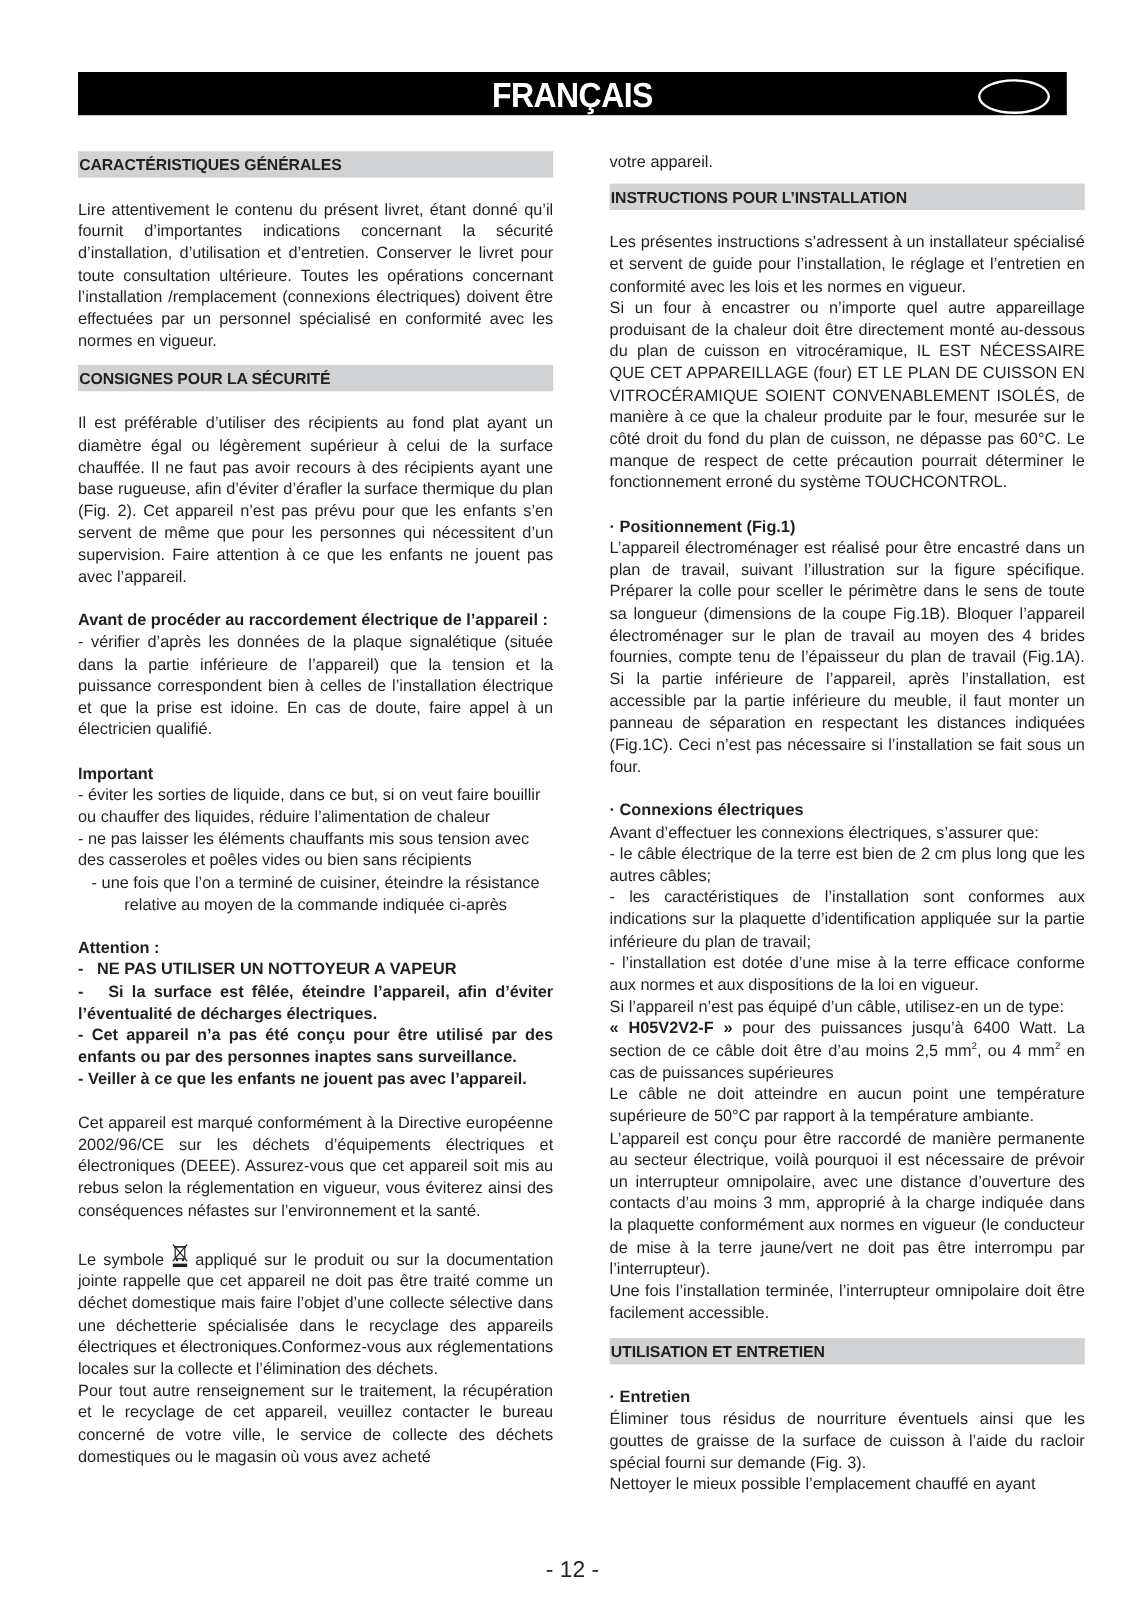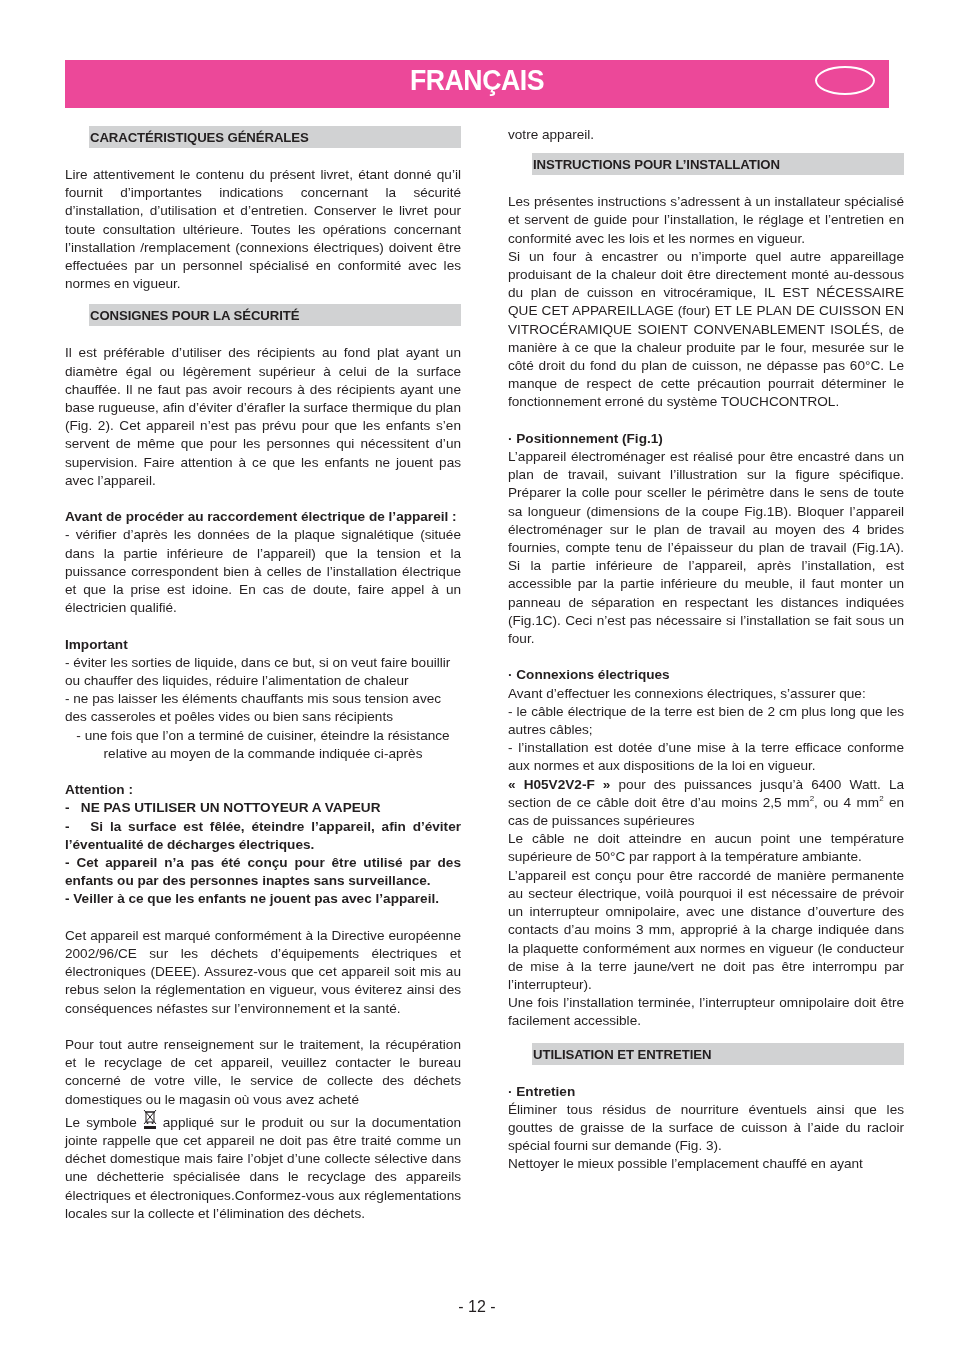--- a/index.html
+++ b/index.html
@@ -1,34 +1,34 @@
 <!DOCTYPE html>
 <html><head>
   <meta charset="utf-8">
   <style>
     html, body { margin: 0; padding: 0; background: #ffffff; }
     body { width: 954px; height: 1352px; position: relative; overflow: hidden;
       font-family: "Liberation Sans", "DejaVu Sans", sans-serif; color: #231f20; }
-    .banner { position: absolute; left: 65px; top: 60px; width: 824px; height: 48px;
-      background: #ec4899; }
+    .banner { position: absolute; left: 65px; top: 60px; width: 824px; height: 36px;
+      background: #000000; }
     .banner-title { position: absolute; left: 0; right: 0; top: 2px; text-align: center;
       color: #fff; font-weight: bold; font-size: 29px; line-height: 37px; letter-spacing: -0.5px;
       font-family: "Liberation Sans", sans-serif; transform: scaleX(0.92); }
     .lang-oval { position: absolute; right: 14px; top: 6px; width: 60px; height: 29px;
       border: 2px solid #fff; border-radius: 50%; box-sizing: border-box; }
     .col { position: absolute; top: 126px; width: 396px; font-size: 13.6px; line-height: 18.2px; }
     .col.left { left: 65px; }
     .col.right { left: 508px; }
     .sec-head { background: #d1d2d3; font-weight: bold; font-size: 13.2px; height: 22px;
-      line-height: 23px; padding-left: 1px; margin-bottom: 18px; letter-spacing: -0.1px; margin-left: 24px; }
+      line-height: 23px; padding-left: 1px; margin-bottom: 18px; letter-spacing: -0.1px; }
     p { margin: 0; text-align: justify; }
     .gap { height: 18.2px; }
     .b { font-weight: bold; }
     .weee { display: inline-block; vertical-align: -2px; width: 14px; height: 20px; position: relative; }
-    .pagenum { position: absolute; left: 0; width: 954px; top: 1298px; text-align: center; font-size: 16px; }
+    .pagenum { position: absolute; left: 0; width: 954px; top: 1298px; text-align: center; font-size: 19px; }
     sup { font-size: 8px; line-height: 0; }
   </style>
 </head>
 <body>
 
 <div class="banner">
   <div class="banner-title">FRANÇAIS</div>
   <div class="lang-oval"></div>
 </div>
 
@@ -48,52 +48,54 @@
   <p style="text-align:center">- une fois que l’on a terminé de cuisiner, éteindre la résistance relative au moyen de la commande indiquée ci-après</p>
   <div class="gap"></div>
   <p class="b">Attention :</p>
   <p class="b" style="white-space:pre">-   NE PAS UTILISER UN NOTTOYEUR A VAPEUR</p>
   <p class="b" style="white-space:pre-wrap">-   Si la surface est fêlée, éteindre l’appareil, afin d’éviter l’éventualité de décharges électriques.</p>
   <p class="b">- Cet appareil n’a pas été conçu pour être utilisé par des enfants ou par des personnes inaptes sans surveillance.</p>
   <p class="b">- Veiller à ce que les enfants ne jouent pas avec l’appareil.</p>
   <div class="gap"></div>
   <p>Cet appareil est marqué conformément à la Directive européenne 2002/96/CE sur les déchets d’équipements électriques et électroniques (DEEE). Assurez-vous que cet appareil soit mis au rebus selon la réglementation en vigueur, vous éviterez ainsi des conséquences néfastes sur l’environnement et la santé.</p>
   <div class="gap"></div>
-  <p>Pour tout autre renseignement sur le traitement, la récupération et le recyclage de cet appareil, veuillez contacter le bureau concerné de votre ville, le service de collecte des déchets domestiques ou le magasin où vous avez acheté</p>
   <p>
     <span>Le symbole</span>
     <span class="weee">
       <svg width="14" height="20" viewBox="0 0 14 20">
         <rect x="3" y="3" width="8" height="10" fill="none" stroke="#231f20" stroke-width="1"></rect>
         <line x1="2" y1="3" x2="12" y2="3" stroke="#231f20" stroke-width="1"></line>
         <circle cx="4.5" cy="14" r="1" fill="#231f20"></circle>
         <circle cx="9.5" cy="14" r="1" fill="#231f20"></circle>
         <line x1="1" y1="1" x2="13" y2="15" stroke="#231f20" stroke-width="1"></line>
         <line x1="13" y1="1" x2="1" y2="15" stroke="#231f20" stroke-width="1"></line>
         <rect x="1" y="17" width="12" height="3" fill="#231f20"></rect>
       </svg>
     </span>
     <span>appliqué sur le produit ou sur la documentation jointe rappelle que cet appareil ne doit pas être traité comme un déchet domestique mais faire l’objet d’une collecte sélective dans une déchetterie spécialisée dans le recyclage des appareils électriques et électroniques.Conformez-vous aux réglementations locales sur la collecte et l’élimination des déchets.</span>
   </p>
+  <p>Pour tout autre renseignement sur le traitement, la récupération et le recyclage de cet appareil, veuillez contacter le bureau concerné de votre ville, le service de collecte des déchets domestiques ou le magasin où vous avez acheté</p>
 </div>
 
 <div class="col right">
   <p>votre appareil.</p>
   <div style="height:9px"></div>
   <div class="sec-head">INSTRUCTIONS POUR L’INSTALLATION</div>
   <p>Les présentes instructions s’adressent à un installateur spécialisé et servent de guide pour l’installation, le réglage et l’entretien en conformité avec les lois et les normes en vigueur.</p>
   <p>Si un four à encastrer ou n’importe quel autre appareillage produisant de la chaleur doit être directement monté au-dessous du plan de cuisson en vitrocéramique, IL EST NÉCESSAIRE QUE CET APPAREILLAGE (four) ET LE PLAN DE CUISSON EN VITROCÉRAMIQUE SOIENT CONVENABLEMENT ISOLÉS, de manière à ce que la chaleur produite par le four, mesurée sur le côté droit du fond du plan de cuisson, ne dépasse pas 60°C. Le manque de respect de cette précaution pourrait déterminer le fonctionnement erroné du système TOUCHCONTROL.</p>
   <div class="gap"></div>
   <p class="b">· Positionnement (Fig.1)</p>
   <p>L’appareil électroménager est réalisé pour être encastré dans un plan de travail, suivant l’illustration sur la figure spécifique. Préparer la colle pour sceller le périmètre dans le sens de toute sa longueur (dimensions de la coupe Fig.1B). Bloquer l’appareil électroménager sur le plan de travail au moyen des 4 brides fournies, compte tenu de l’épaisseur du plan de travail (Fig.1A). Si la partie inférieure de l’appareil, après l’installation, est accessible par la partie inférieure du meuble, il faut monter un panneau de séparation en respectant les distances indiquées (Fig.1C).  Ceci n’est pas nécessaire si l’installation se fait sous un four.</p>
   <div class="gap"></div>
   <p class="b">· Connexions électriques</p>
   <p>Avant d’effectuer les connexions électriques, s’assurer que:</p>
   <p>- le câble électrique de la terre est bien de 2 cm plus long que les autres câbles;</p>
+  <p>- les caractéristiques de l’installation sont conformes aux indications sur la plaquette d’identification appliquée sur la partie inférieure du plan de travail;</p>
   <p>- l’installation est dotée d’une mise à la terre efficace conforme aux normes et aux dispositions de la loi en vigueur.</p>
+  <p>Si l’appareil n’est pas équipé d’un câble, utilisez-en un de type:</p>
   <p><span class="b">« </span><span class="b">H05V2V2-F</span><span class="b"> »</span><span> pour des puissances jusqu’à 6400 Watt. La section de ce câble doit être d’au moins 2,5 mm</span><sup>2</sup><span>, ou 4 mm</span><sup>2</sup><span> en cas de puissances supérieures</span></p>
   <p>Le câble ne doit atteindre en aucun point une température supérieure de 50°C par rapport à la température ambiante.</p>
   <p>L’appareil est conçu pour être raccordé de manière permanente au secteur électrique, voilà pourquoi il est nécessaire de prévoir un interrupteur omnipolaire, avec une distance d’ouverture des contacts d’au moins 3 mm, approprié à la charge indiquée dans la plaquette  conformément aux normes en vigueur (le conducteur de mise à la terre jaune/vert ne doit pas être interrompu par l’interrupteur).</p>
   <p>Une fois l’installation terminée, l’interrupteur omnipolaire doit être facilement accessible.</p>
   <div style="height:12px"></div>
   <div class="sec-head">UTILISATION ET ENTRETIEN</div>
   <p class="b">· Entretien</p>
   <p>Éliminer tous résidus de nourriture éventuels ainsi que les gouttes de graisse de la surface de cuisson à l’aide du racloir spécial fourni sur demande (Fig. 3).</p>
   <p>Nettoyer le mieux possible l’emplacement chauffé en ayant</p>
 </div>

